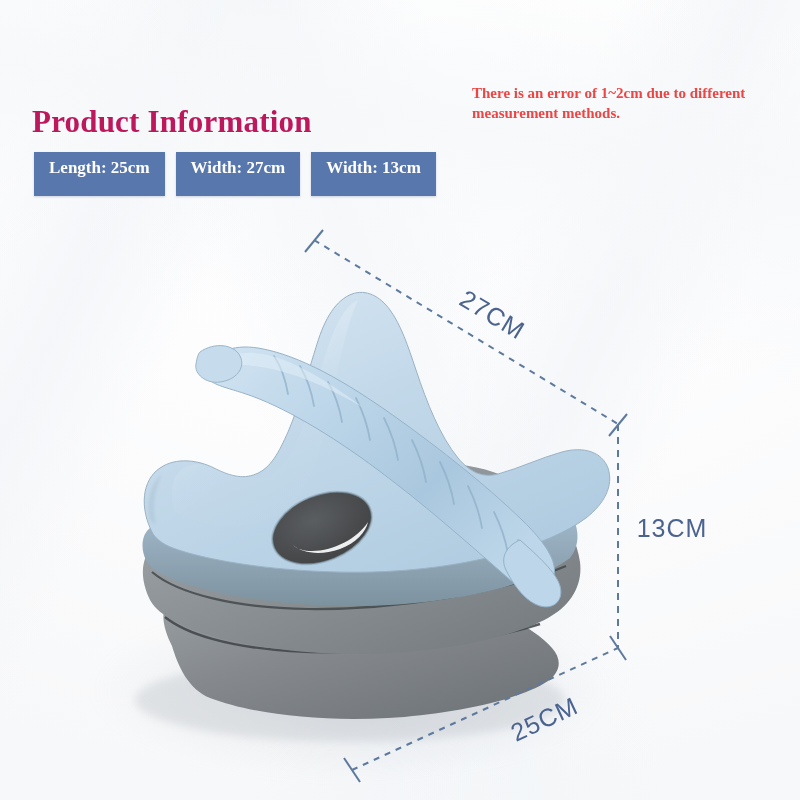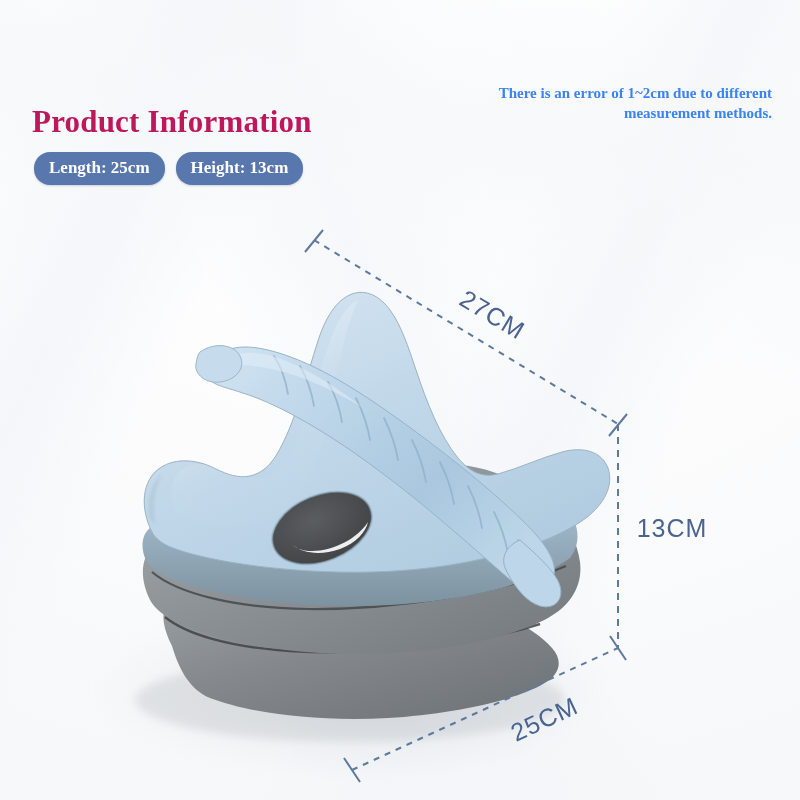--- a/index.html
+++ b/index.html
@@ -75,44 +75,44 @@
     letter-spacing: 0.2px;
     color: #be185d;
     text-shadow: 0 1px 0 rgba(255,255,255,0.9);
     white-space: nowrap;
   }
   .disclaimer {
     position: absolute;
     right: 28px;
     top: 84px;
     width: 300px;
-    text-align: right;
+    text-align: left;
     font-family: "Liberation Serif", serif;
     font-weight: bold;
     font-size: 15px;
     line-height: 1.32;
-    color: #3b82f6;
+    color: #ef4444;
   }
 
   
   .badges {
     position: absolute;
     left: 34px;
     top: 152px;
     display: flex;
     gap: 11px;
   }
   .badge {
     background: #5878ad;
     color: #ffffff;
     font-family: "Liberation Serif", serif;
     font-weight: bold;
     font-size: 17px;
-    padding: 6px 15px 7px 15px;
-    border-radius: 16px;
+    padding: 6px 15px 18px 15px;
+    border-radius: 0;
     white-space: nowrap;
     box-shadow: 0 1px 2px rgba(70,95,140,0.25);
   }
 
   
   .layer {
     position: absolute;
     left: 0;
     top: 0;
     width: 800px;
@@ -134,21 +134,22 @@
   <div class="sheen s1"></div>
   <div class="sheen s2"></div>
   <div class="sheen s3"></div>
   <div class="floor-shadow"></div>
 
   <div class="title">Product Information</div>
   <div class="disclaimer">There is an error of 1~2cm due to different measurement methods.</div>
 
   <div class="badges">
     <div class="badge">Length: 25cm</div>
-    <div class="badge">Height: 13cm</div>
+    <div class="badge">Width: 27cm</div>
+    <div class="badge">Width: 13cm</div>
   </div>
 
   <svg class="layer" viewBox="0 0 800 800">
     <defs>
       <linearGradient id="gBaseLower" x1="0.1" y1="0" x2="0.9" y2="1">
         <stop offset="0%" stop-color="#9aa0a4"></stop>
         <stop offset="45%" stop-color="#85898d"></stop>
         <stop offset="100%" stop-color="#6e7377"></stop>
       </linearGradient>
       <linearGradient id="gBaseUpper" x1="0.05" y1="0" x2="0.95" y2="1">

